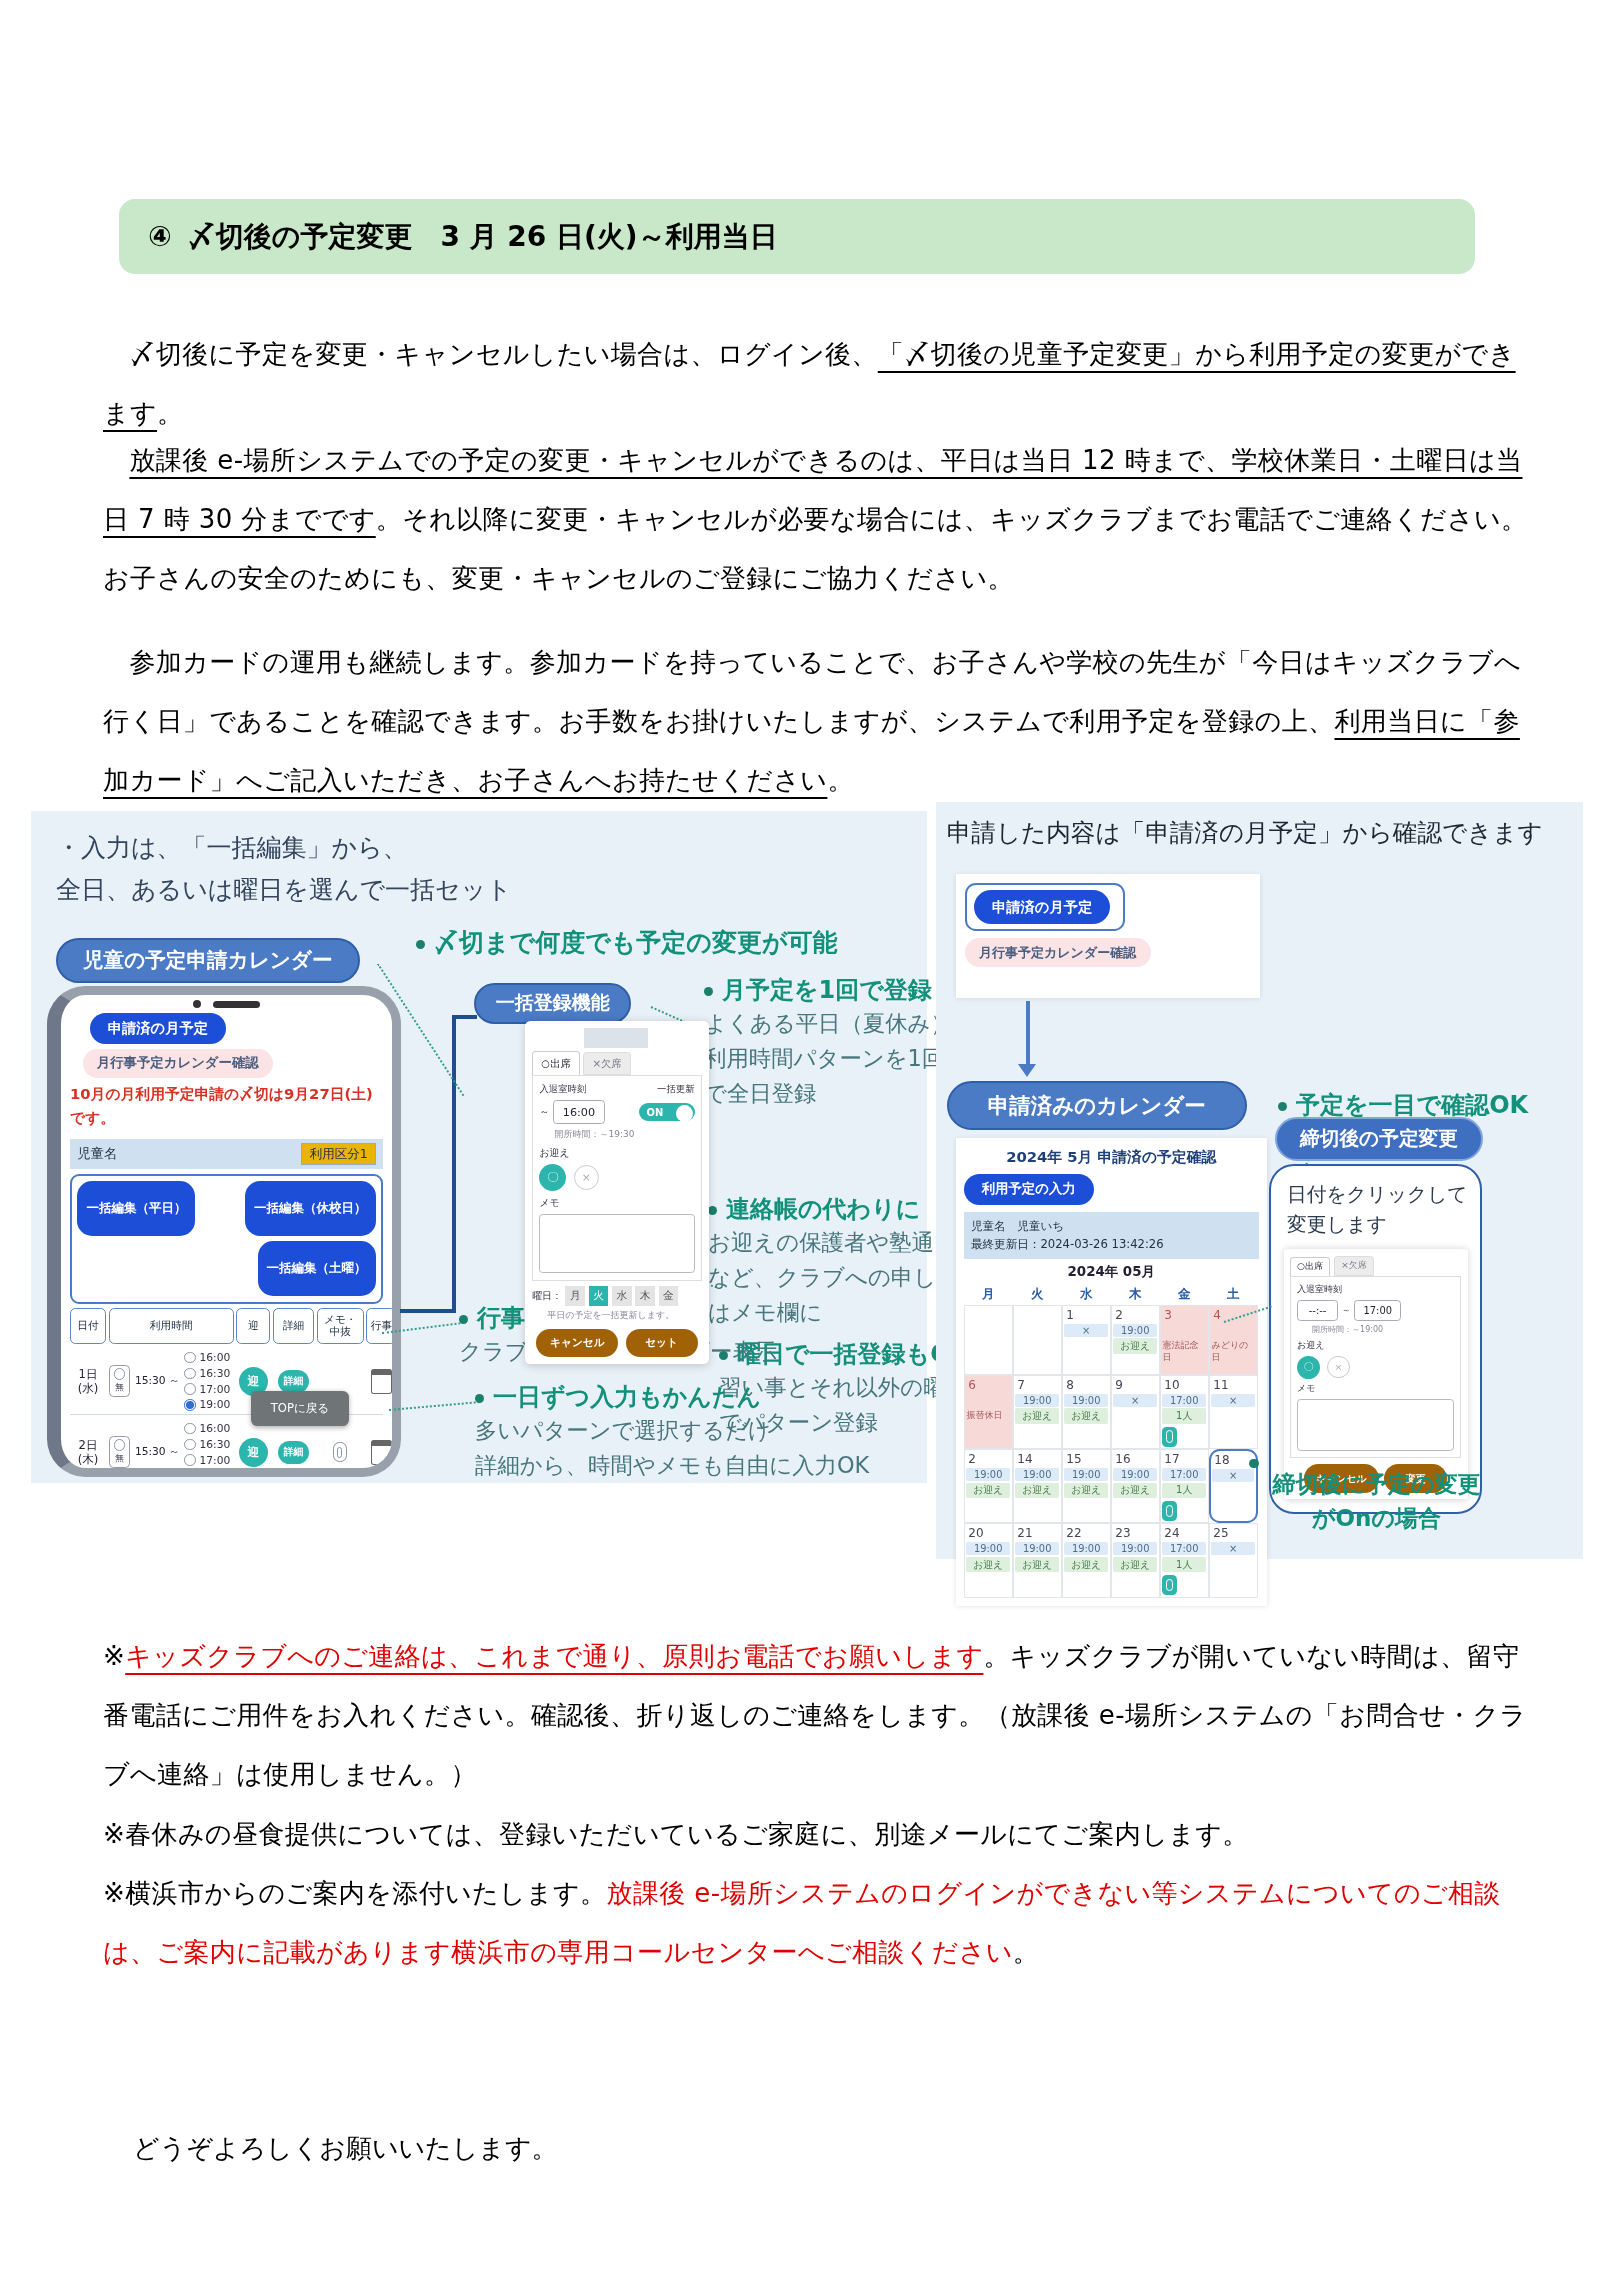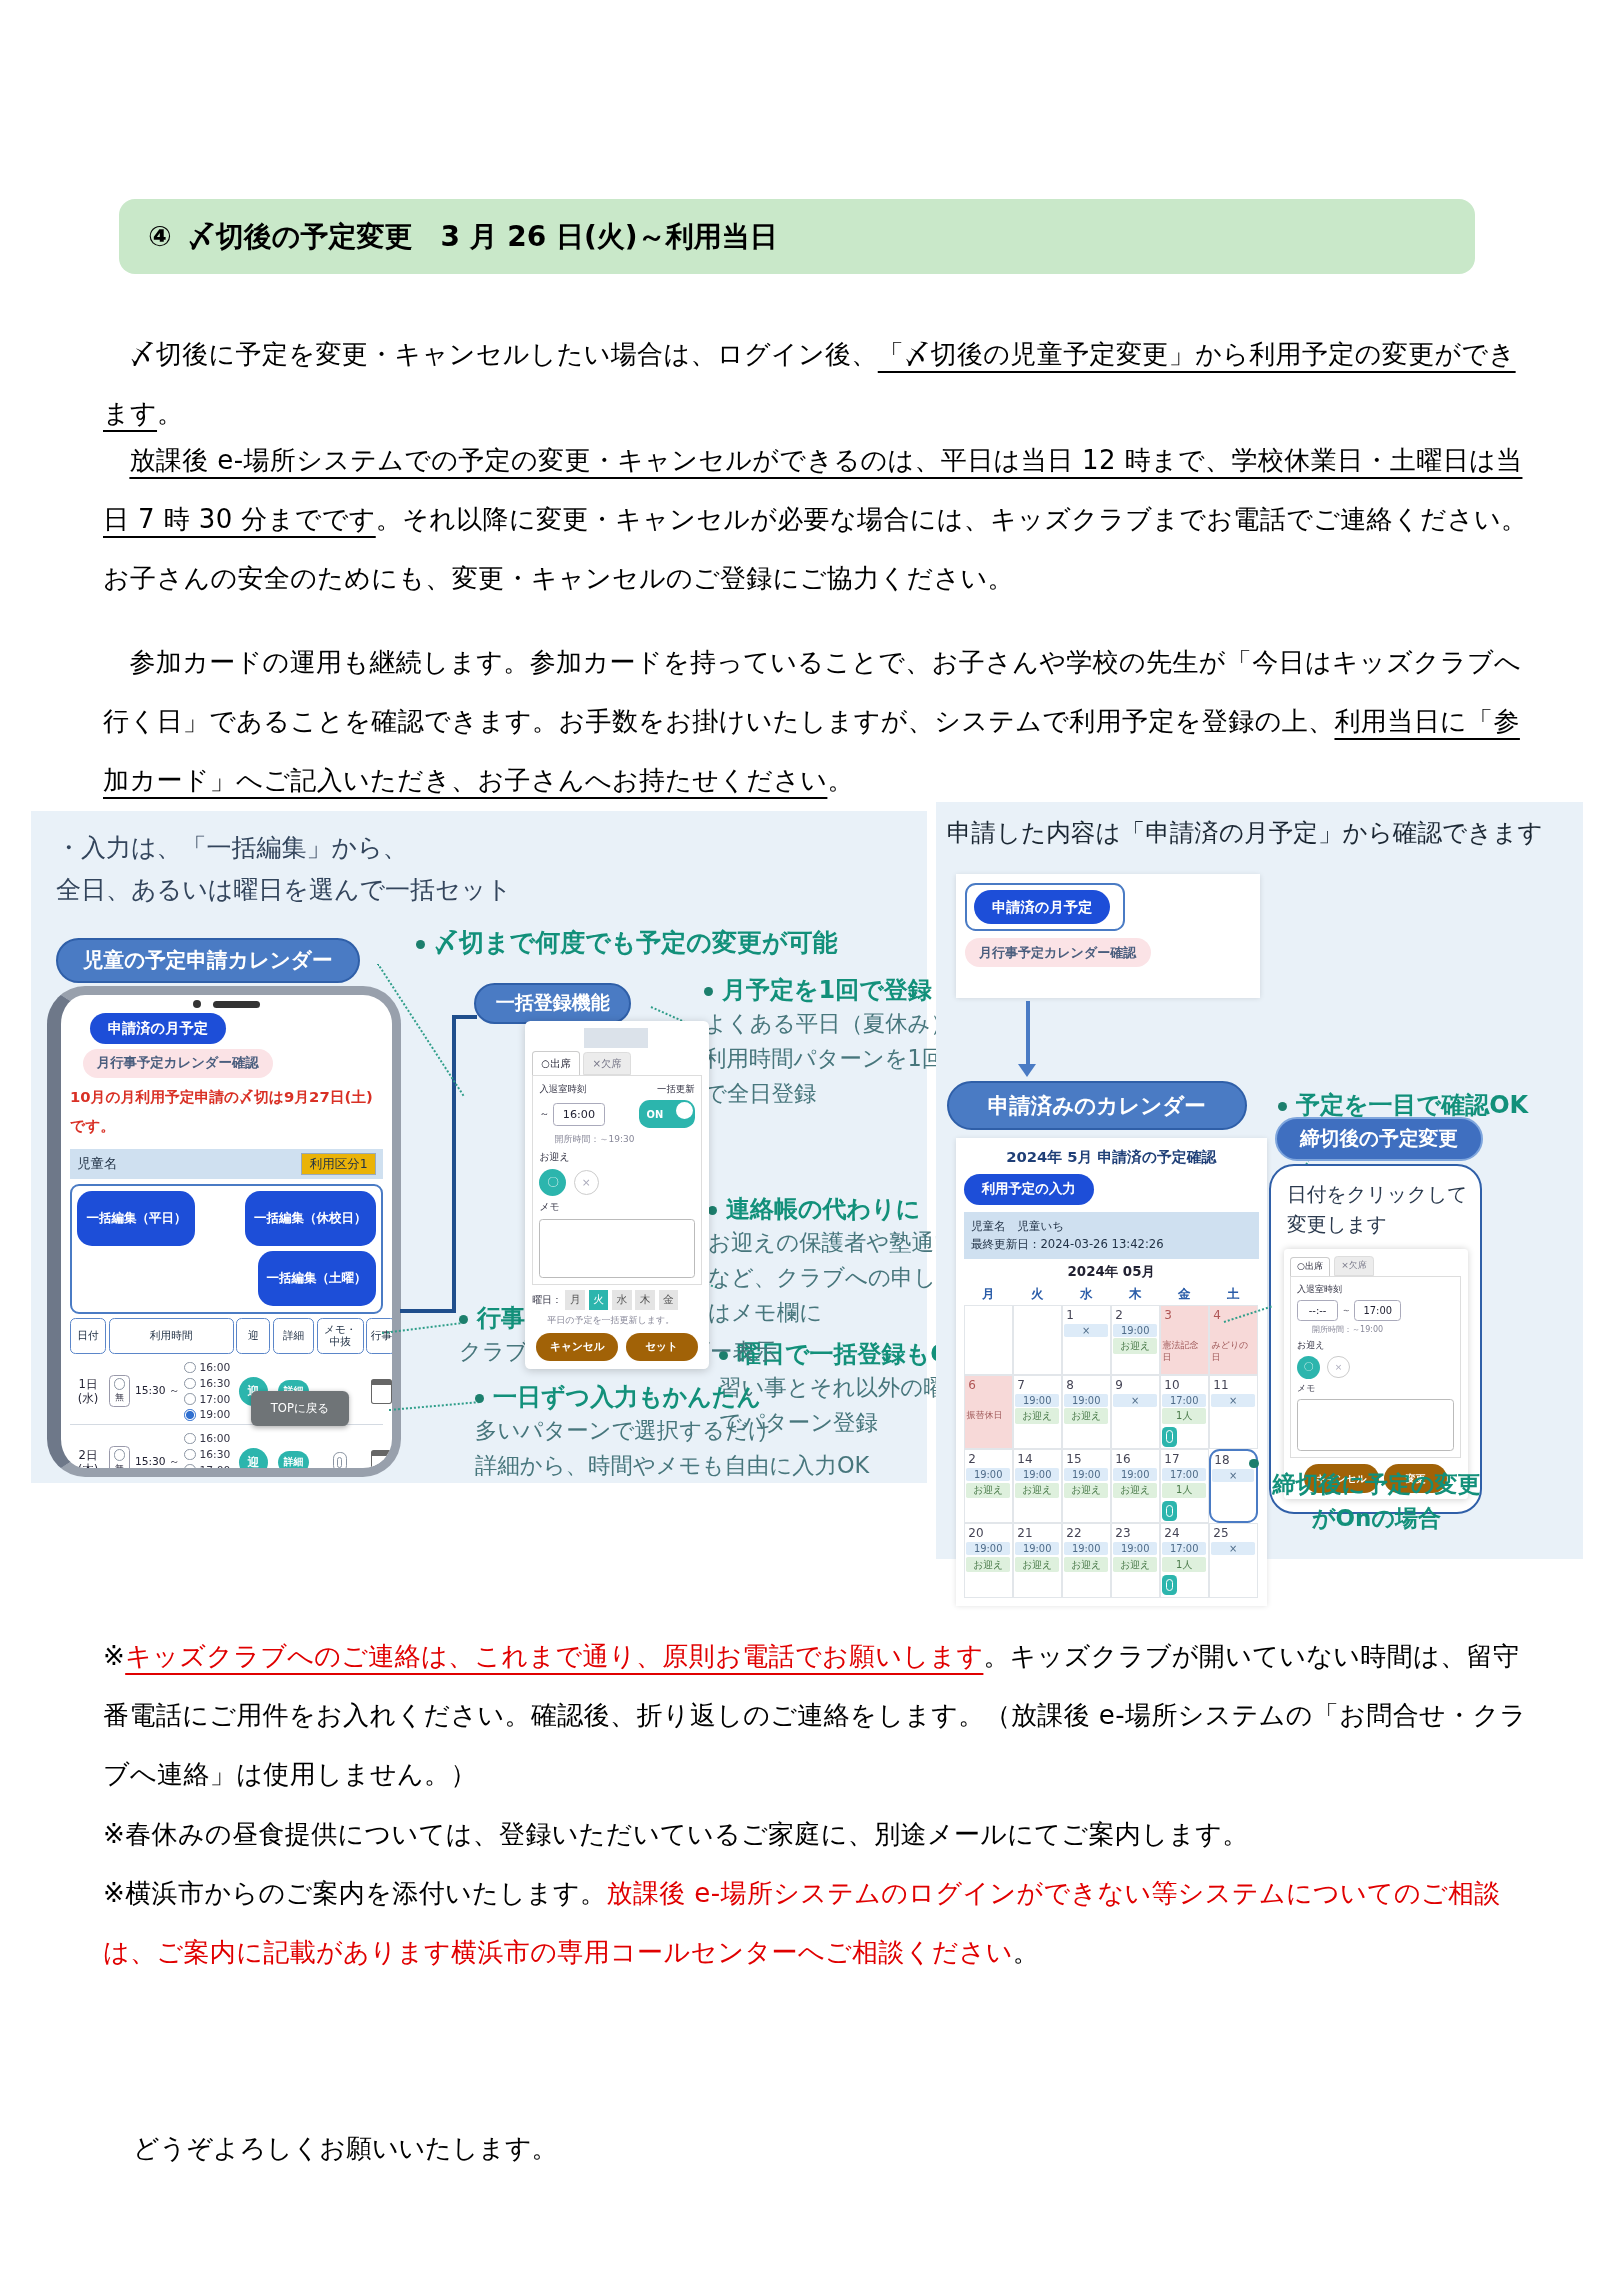--- a/index.html
+++ b/index.html
@@ -28,21 +28,21 @@
   .pink-pill{background:#fbe3e6;color:#4a5e7e;font-weight:bold;border-radius:16px;display:inline-block;}
 
   
   #phone{position:absolute;left:16px;top:175px;width:354px;height:491px;border:9px solid #98a0ac;
          border-left:14.3px solid #6e7889;border-radius:38px;background:#fff;overflow:hidden;box-sizing:border-box;}
   #phone-screen{position:relative;width:100%;height:100%;padding:5.4px 9px;box-sizing:border-box;
                 display:flex;flex-direction:column;gap:4.5px;}
   .speaker-row{display:flex;align-items:center;justify-content:center;gap:12.5px;height:23px;}
   .cam-dot{width:8px;height:8px;border-radius:50%;background:#333;}
   .speaker{width:47px;height:7.2px;border-radius:3.6px;background:#333;}
-  .phone-red{color:#d93025;font-weight:bold;font-size:14.8px;line-height:29px;}
+  .phone-red{color:#d93025;font-weight:bold;font-size:14.8px;line-height:24px;}
   .gray-blob{background:#dbe2ea;}
   .band{background:#cfe0f0;display:flex;justify-content:space-between;align-items:center;
         padding:3.6px 7.2px;font-size:13.4px;color:#223246;}
   .band .box{background:#eab308;border:0.9px solid #9ab;padding:1.8px 7.2px;font-size:12.5px;}
   .bulk-box{border:2.7px solid #4a7bc4;border-radius:9px;padding:5.4px;display:flex;flex-direction:column;gap:5.4px;}
   .bulk-row{display:flex;gap:7.2px;justify-content:space-between;}
   .bulk-row.r2{justify-content:flex-end;}
   .bulk-pill{font-size:12.5px;padding:19px 9px;border-radius:15px;}
   .ptable-head{display:grid;grid-template-columns:36px 125px 34px 41px 47px 30px;gap:2.7px;}
   .ptable-head .hc{border:1.8px solid #5b86c9;border-radius:5.4px;background:#fff;font-size:10.7px;color:#223246;
@@ -72,21 +72,21 @@
          box-shadow:0 1.8px 9px rgba(0,0,0,.18);padding:7.2px;box-sizing:border-box;z-index:3;}
   .tabs{display:flex;align-items:flex-end;gap:3.6px;margin-top:3.6px;}
   .tab-a{border:0.9px solid #ccc;border-bottom:none;border-radius:3.6px 3.6px 0 0;background:#fff;
          font-size:10.3px;color:#223;padding:4.5px 8px;}
   .tab-b{background:#ececec;border:0.9px solid #ddd;border-radius:3.6px 3.6px 0 0;font-size:10.3px;color:#778;padding:3.6px 8px;}
   .psec{border:0.9px solid #ddd;padding:6.3px;font-size:9.9px;color:#334;display:flex;flex-direction:column;gap:4.5px;}
   .lblrow{display:flex;justify-content:space-between;align-items:center;font-size:9.4px;}
   .inrow{display:flex;align-items:center;gap:3.6px;}
   .inbox{border:0.9px solid #aab;border-radius:3.6px;background:#fff;font-size:11.2px;color:#223;
          display:flex;align-items:center;justify-content:center;}
-  .toggle{width:48px;height:28px;background:#2cb5ad;border-radius:10.7px;color:#fff;font-size:9.9px;font-weight:bold;
+  .toggle{width:48px;height:18px;background:#2cb5ad;border-radius:10.7px;color:#fff;font-size:9.9px;font-weight:bold;
           display:flex;align-items:center;justify-content:flex-start;padding-left:7.2px;position:relative;margin-left:auto;}
   .toggle::after{content:"";position:absolute;right:1.8px;top:1.8px;width:17px;height:17px;border-radius:50%;background:#fff;}
   .tiny{font-size:9px;color:#889;padding-left:15px;}
   .pickrow{display:flex;align-items:center;gap:7.2px;}
   .pick-yes{width:27px;height:27px;border-radius:50%;background:#2cb5ad;color:#fff;display:flex;align-items:center;justify-content:center;font-size:11.6px;}
   .pick-no{width:23px;height:23px;border-radius:50%;border:0.9px solid #ccc;color:#aab;display:flex;align-items:center;justify-content:center;font-size:10.7px;background:#fff;}
   .memo-box{border:0.9px solid #bbb;border-radius:3.6px;height:57px;background:#fff;}
   .weekrow{display:flex;align-items:center;gap:3.6px;font-size:9.9px;color:#334;margin-top:5.4px;}
   .chip{width:19.7px;height:19.7px;background:#e4e4e4;color:#555;font-size:10.7px;display:flex;align-items:center;justify-content:center;}
   .chip.sel{background:#2cb5ad;color:#fff;}

